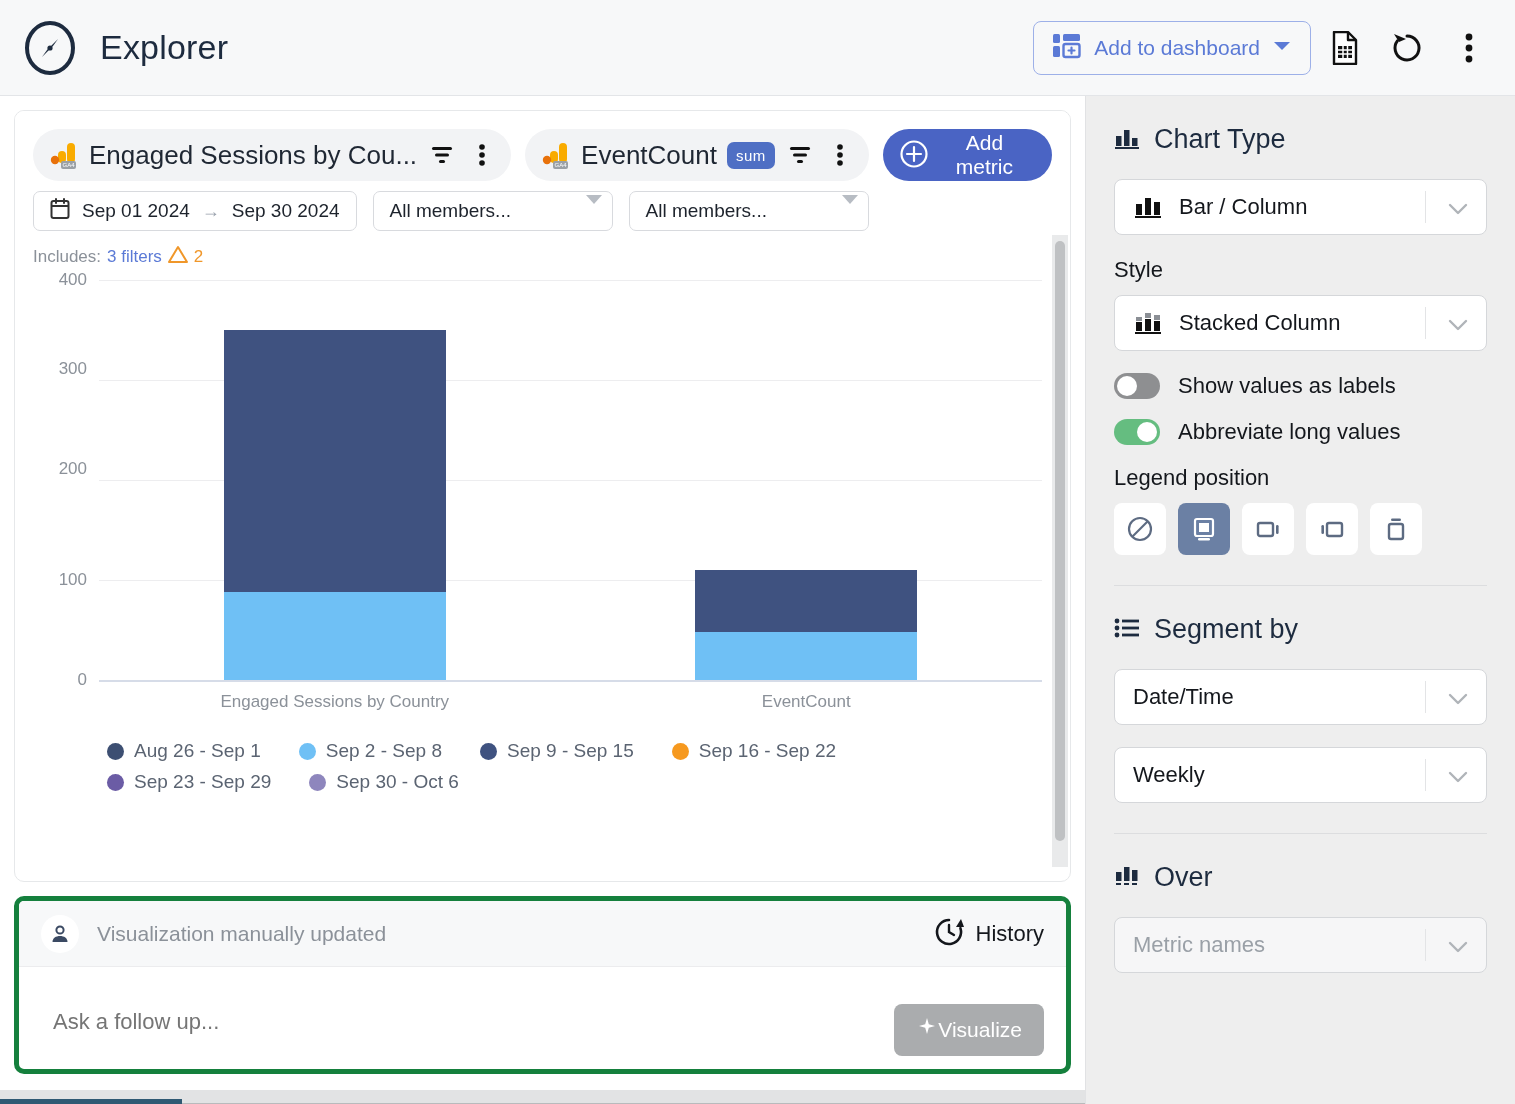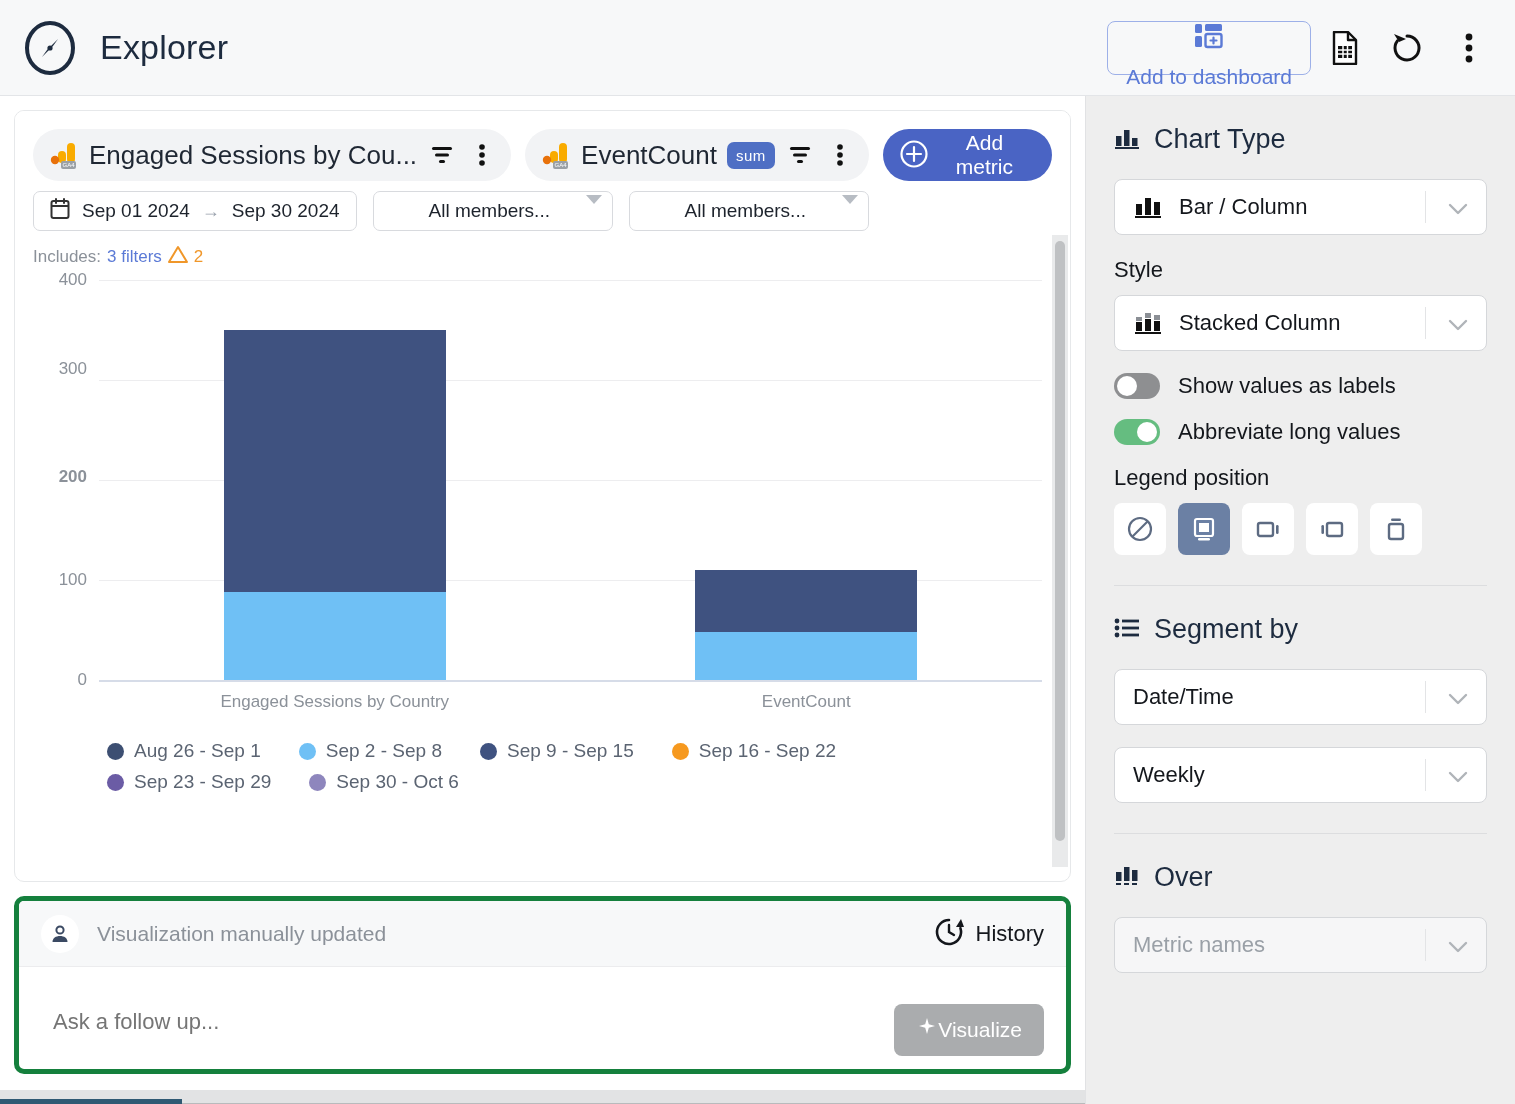--- a/index.html
+++ b/index.html
@@ -22,21 +22,21 @@
   .brand { display: flex; align-items: center; gap: 22px; }
   .compass { width: 56px; height: 56px; flex: 0 0 56px; }
   .app-title {
     font-size: 34px; color: #1d2b3f; font-weight: 400; letter-spacing: .2px;
   }
   .topbar-right { margin-left: auto; display: flex; align-items: center; gap: 6px; }
   .add-dash-btn {
     display: flex; align-items: center; gap: 12px;
     height: 54px; padding: 0 18px;
     border: 1px solid #9db0e8; border-radius: 8px;
-    background: #f7f8f9; cursor: pointer; flex-direction: column;
+    background: #f7f8f9; cursor: pointer;
   }
   .add-dash-btn .label { font-size: 21px; color: #5b7ad6; }
   .icon-btn {
     width: 56px; height: 56px; display: flex; align-items: center; justify-content: center;
     background: transparent; border: none; cursor: pointer; border-radius: 6px;
   }
 
   
   .body { flex: 1; display: flex; min-height: 0; background: #ffffff; }
 
@@ -84,21 +84,21 @@
     height: 40px; padding: 0 16px;
   }
   .date-box .d { font-size: 19px; color: #1d232c; }
   .arrow-sep { color: #9aa2ad; font-size: 18px; }
   .select-box {
     position: relative;
     border: 1px solid #d8dade; border-radius: 7px; background: #fff;
     height: 40px; width: 240px; padding: 0 30px 0 16px;
     display: flex; align-items: center;
   }
-  .select-box .v { font-size: 19px; color: #1d232c; margin-left: 39px; }
+  .select-box .v { font-size: 19px; color: #1d232c; }
   .caret-small {
     position: absolute; right: 10px; top: 3px;
     width: 0; height: 0; border-left: 8px solid transparent; border-right: 8px solid transparent;
     border-top: 9px solid #b7bcc3;
   }
 
   .includes-row { padding: 4px 18px 0 18px; font-size: 17px; color: #8b9199; display:flex; align-items:center; gap:6px;}
   .includes-row .lnk { color: #5b7ad6; cursor: pointer; }
   .includes-row .warn { color: #f0972a; }
 
@@ -366,21 +366,21 @@
           <span class="warn">2</span>
         </div>
 
         <div class="chart-wrap">
           <div class="plot" id="plot">
               <div class="axisline" style="top: 400px;"></div>
               <div class="ytick" style="top: 400px;">0</div>
               <div class="gridline" style="top: 300px;"></div>
               <div class="ytick" style="top: 300px;">100</div>
               <div class="gridline" style="top: 200px;"></div>
-              <div class="ytick" style="top: 197px; font-weight: bold;">200</div>
+              <div class="ytick" style="top: 189px;">200</div>
               <div class="gridline" style="top: 100px;"></div>
               <div class="ytick" style="top: 89px;">300</div>
               <div class="gridline" style="top: 0px;"></div>
               <div class="ytick" style="top: 0px;">400</div>
               <div class="bars">
                 <div class="barslot">
                   <div class="bar">
                     <div class="seg" style="height: 262px; background: rgb(63, 82, 128);"></div>
                     <div class="seg" style="height: 88px; background: rgb(111, 192, 245);"></div>
                   </div>

